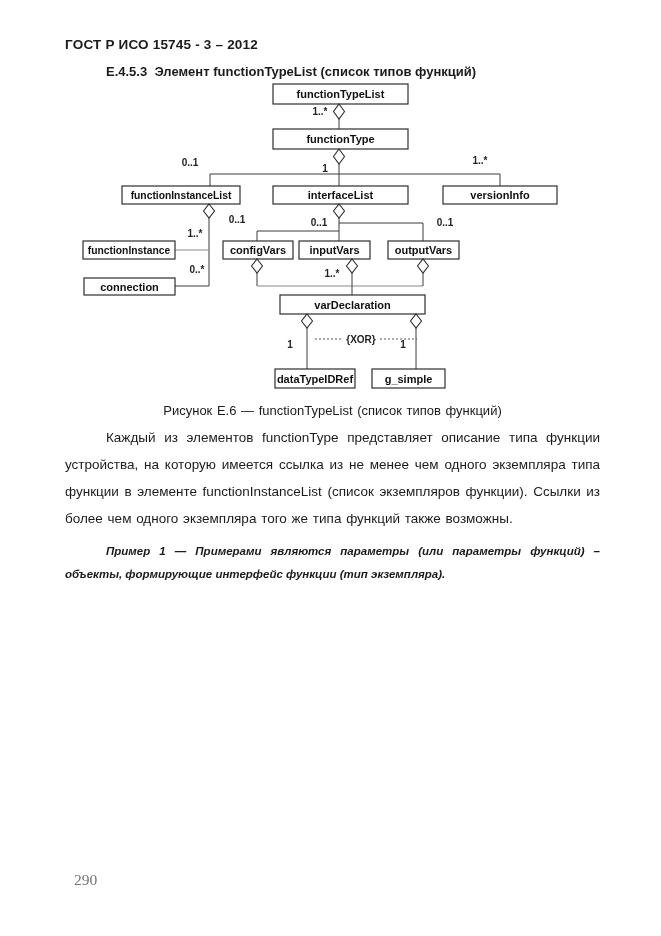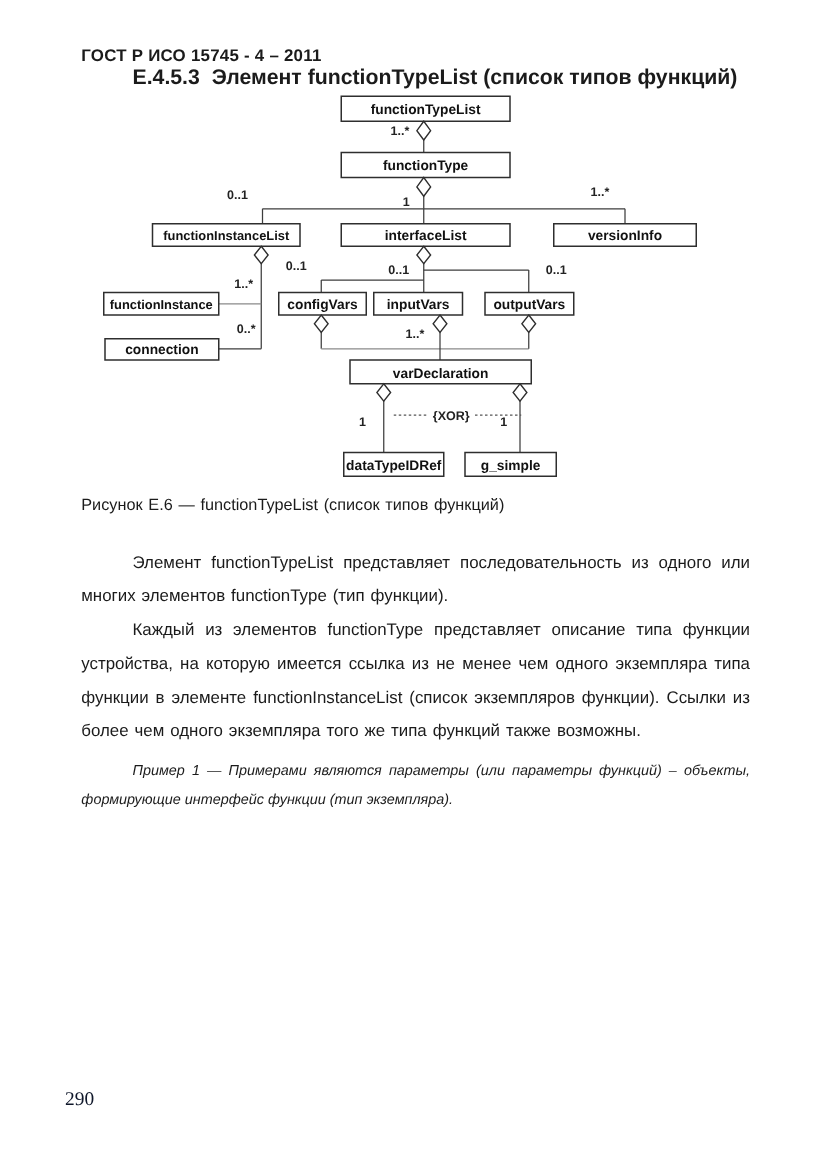--- a/index.html
+++ b/index.html
@@ -10,22 +10,22 @@
     box-sizing:border-box;
     padding:37px 61px 0 65px;
     font-family:"Liberation Sans",sans-serif;
     color:#1b1b1b;
     overflow:hidden;
   }
   .doc-header{
     font-size:13.5px;font-weight:bold;letter-spacing:.2px;
   }
   .section-heading{
-    margin:0 0 0 41px;
-    font-size:17px;font-weight:bold;
+    margin:12px 0 0 41px;
+    font-size:13px;font-weight:bold;
     white-space:pre-wrap;
   }
   .p-body{
     margin:0;
     font-size:13.5px;line-height:27px;
     text-align:justify;text-indent:41px;
     word-spacing:1px;
   }
   .p-intro{margin-top:7px;}
   .p-after1{margin-top:19px;}
@@ -45,40 +45,40 @@
     text-anchor:middle;
   }
   .box-label.long{font-size:10.3px;}
   .mult{
     font-family:"Liberation Sans",sans-serif;
     font-size:10px;font-weight:600;fill:#222;
     text-anchor:middle;
   }
   .caption{
     margin:6px 0 0 0;
-    font-size:13px;text-align:left;text-indent:0;
+    font-size:13px;text-align:center;text-indent:0;
   }
   .p-example{
     margin:8px 0 0 0;
     font-size:11.5px;line-height:22.5px;
-    font-weight:normal;font-style:italic;
+    font-weight:bold;font-style:italic;
     text-align:justify;text-indent:41px;
   }
   .page-number{
-    position:absolute;left:52px;top:871px;
+    position:absolute;left:74px;top:871px;
     font-family:"Liberation Serif",serif;
-    font-size:15.5px;color:#0f172a;
+    font-size:15.5px;color:#737373;
   }
 </style>
 </head>
 <body>
 
 <div class="page">
 
-  <div class="doc-header">ГОСТ Р ИСО 15745 - 4 – 2011</div>
+  <div class="doc-header">ГОСТ Р ИСО 15745 - 3 – 2012</div>
 
   <div class="section-heading">Е.4.5.3  Элемент functionTypeList (список типов функций)</div>
 
 
   <div class="figure">
     <svg width="535" height="310" viewBox="0 0 535 310">
 
       <g>
         <line x1="274" y1="23" x2="274" y2="48"></line>
         <line x1="274" y1="68" x2="274" y2="93"></line>
@@ -182,20 +182,19 @@
         <text class="mult" x="267" y="196">1..*</text>
         <text class="mult" x="225" y="267">1</text>
         <text class="mult" x="338" y="267">1</text>
         <text class="mult" x="296" y="262">{XOR}</text>
       </g>
     </svg>
   </div>
 
   <p class="p-body caption">Рисунок Е.6 — functionTypeList (список типов функций)</p>
 
-  <p class="p-body p-after1">Элемент functionTypeList представляет последовательность из одного или многих элементов functionType (тип функции).</p>
   <p class="p-body">Каждый из элементов functionType представляет описание типа функции устройства, на которую имеется ссылка из не менее чем одного экземпляра типа функции в элементе functionInstanceList (список экземпляров функции). Ссылки из более чем одного экземпляра того же типа функций также возможны.</p>
 
   <p class="p-example">Пример 1 — Примерами являются параметры (или параметры функций) – объекты, формирующие интерфейс функции (тип экземпляра).</p>
 
   <div class="page-number">290</div>
 
 </div>
 
 </body></html>

